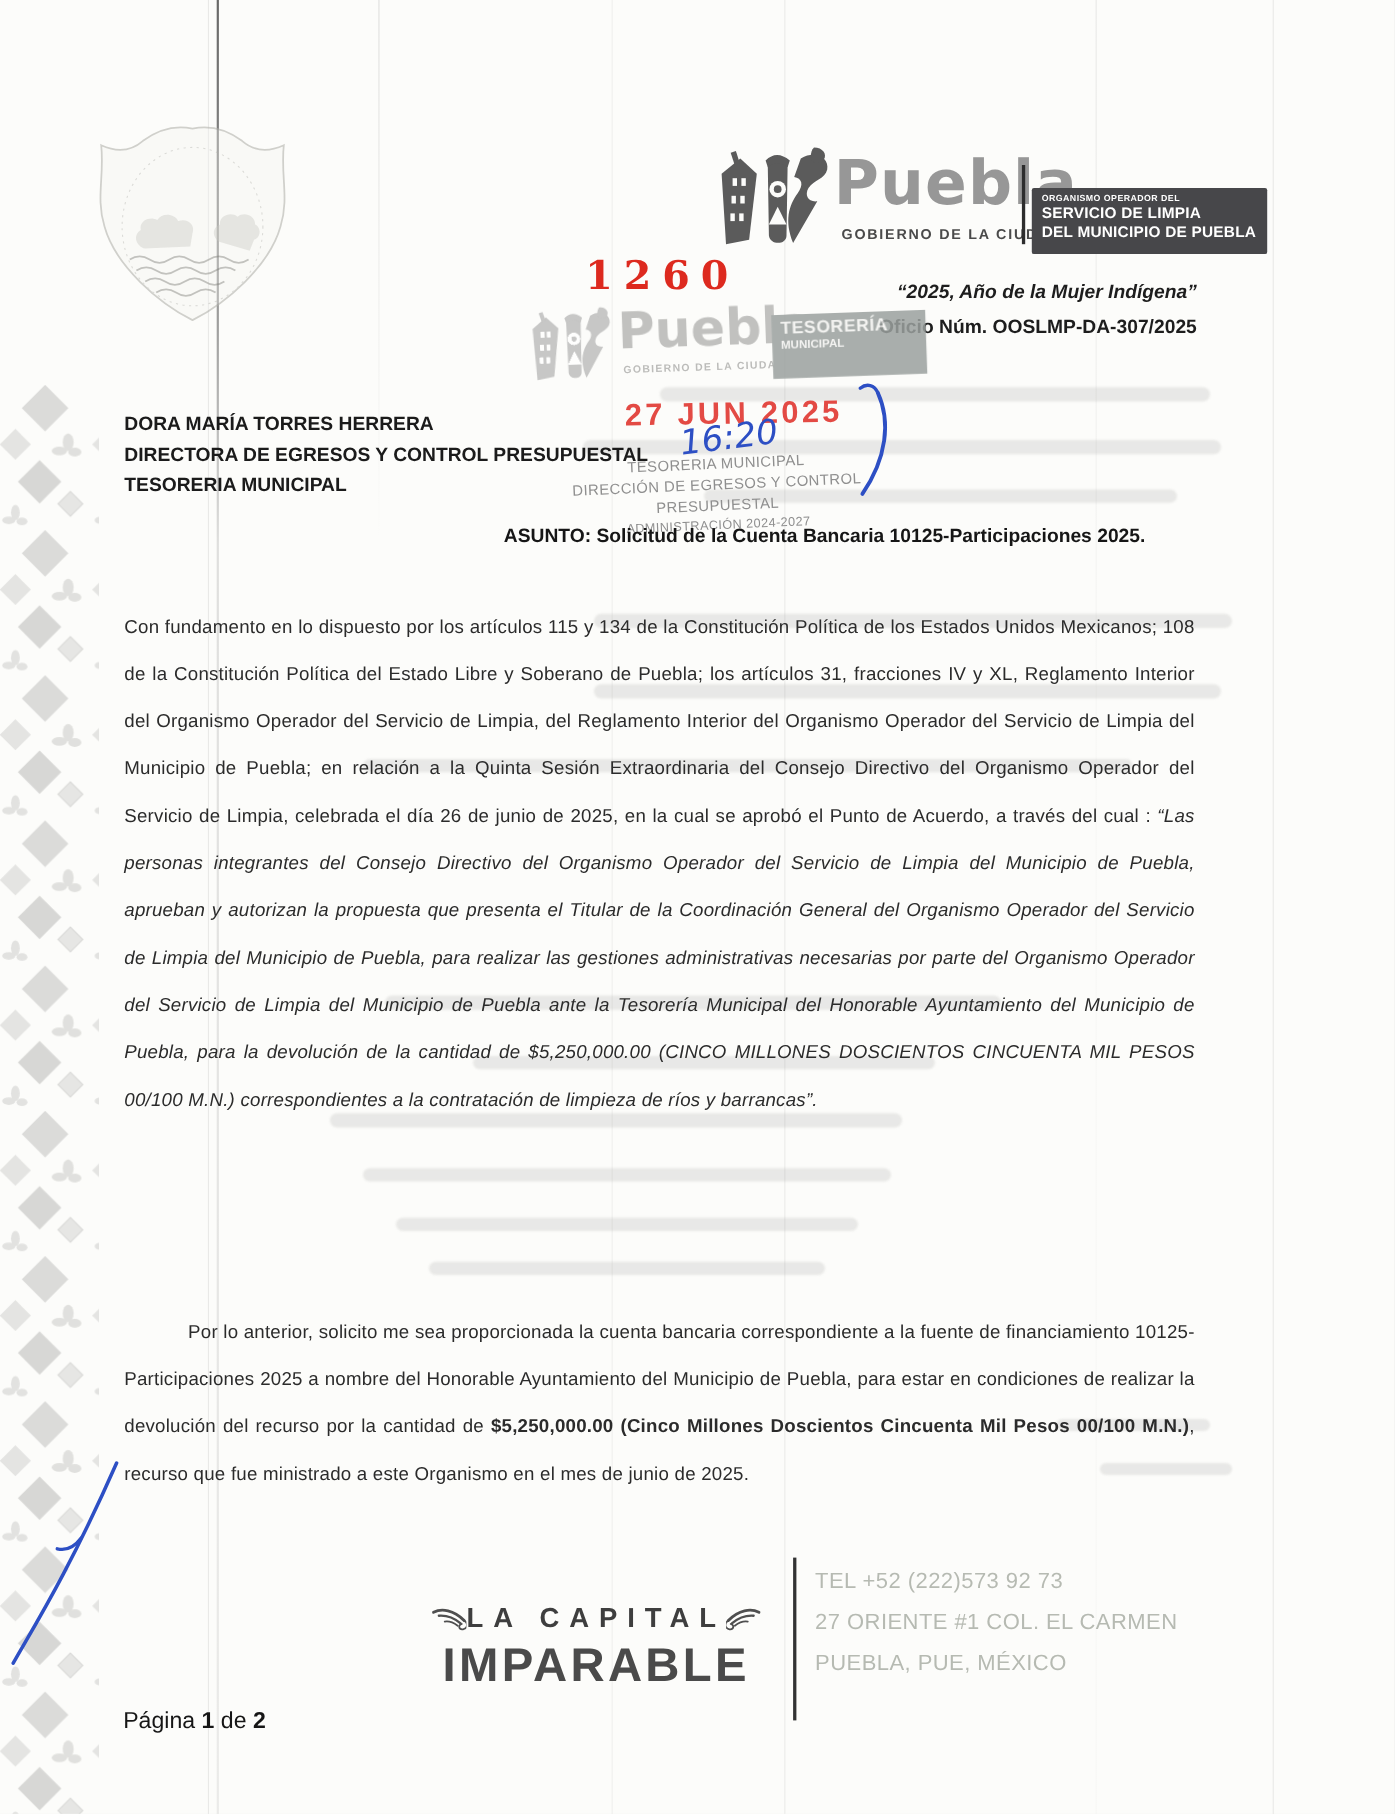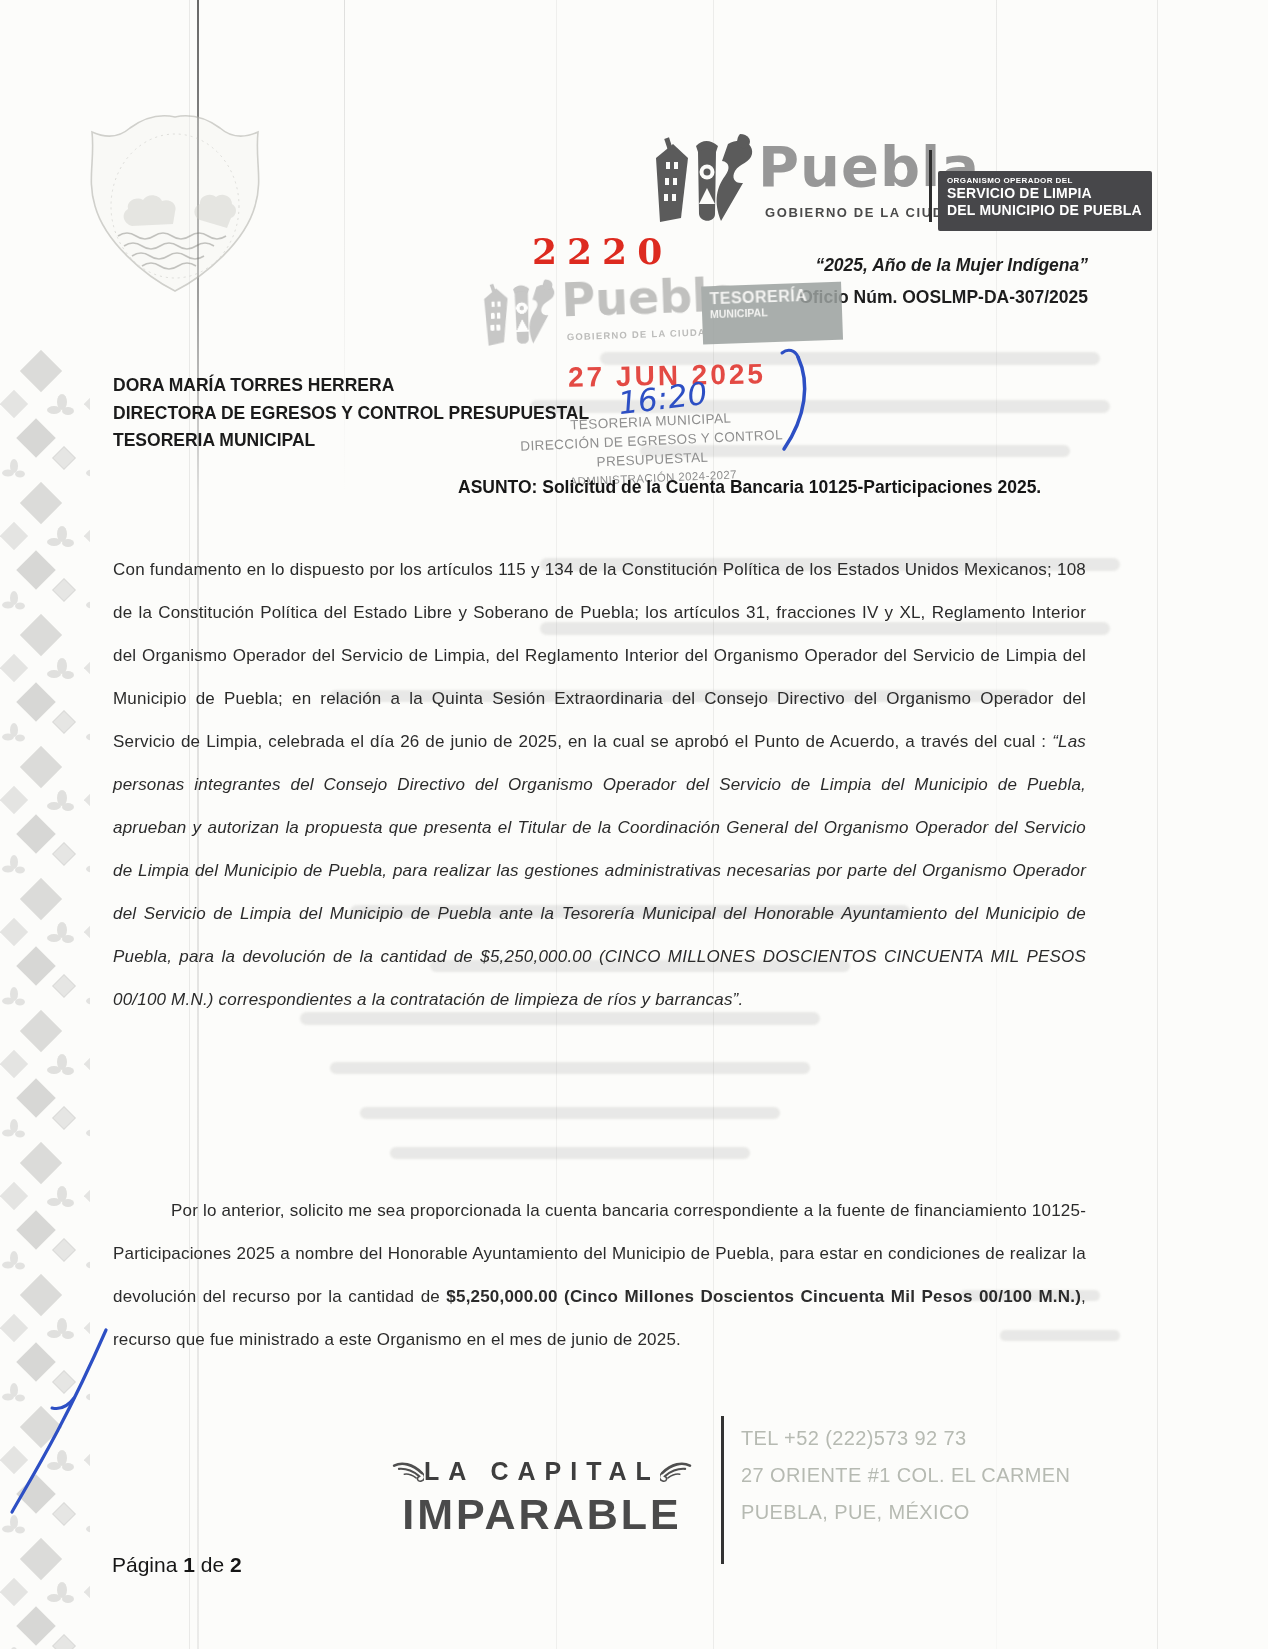--- a/index.html
+++ b/index.html
@@ -176,21 +176,21 @@
   </svg>
   <div class="logo-word">Puebla</div>
   <div class="logo-tagline">GOBIERNO DE LA CIUDAD</div>
   <div class="badge-divider"></div>
   <div class="org-badge">
     <div class="b1">ORGANISMO OPERADOR DEL</div>
     <div class="b2">SERVICIO DE LIMPIA</div>
     <div class="b3">DEL MUNICIPIO DE PUEBLA</div>
   </div>
 
-  <div class="folio">2220</div>
+  <div class="folio">1260</div>
   <div class="year-quote">“2025, Año de la Mujer Indígena”</div>
   <div class="oficio">Oficio Núm. OOSLMP-DA-307/2025</div>
 
   <div class="rstamp">
     <svg class="ricons" width="88" height="76" viewBox="0 0 120 104" style="opacity:.65;filter:grayscale(1) blur(.4px)">
       <use href="#puebla-glyphs" style="filter:brightness(1.7)"></use>
     </svg>
     <div class="rword">Puebla</div>
     <div class="rtag">GOBIERNO DE LA CIUDAD</div>
     <div class="rbadge">

